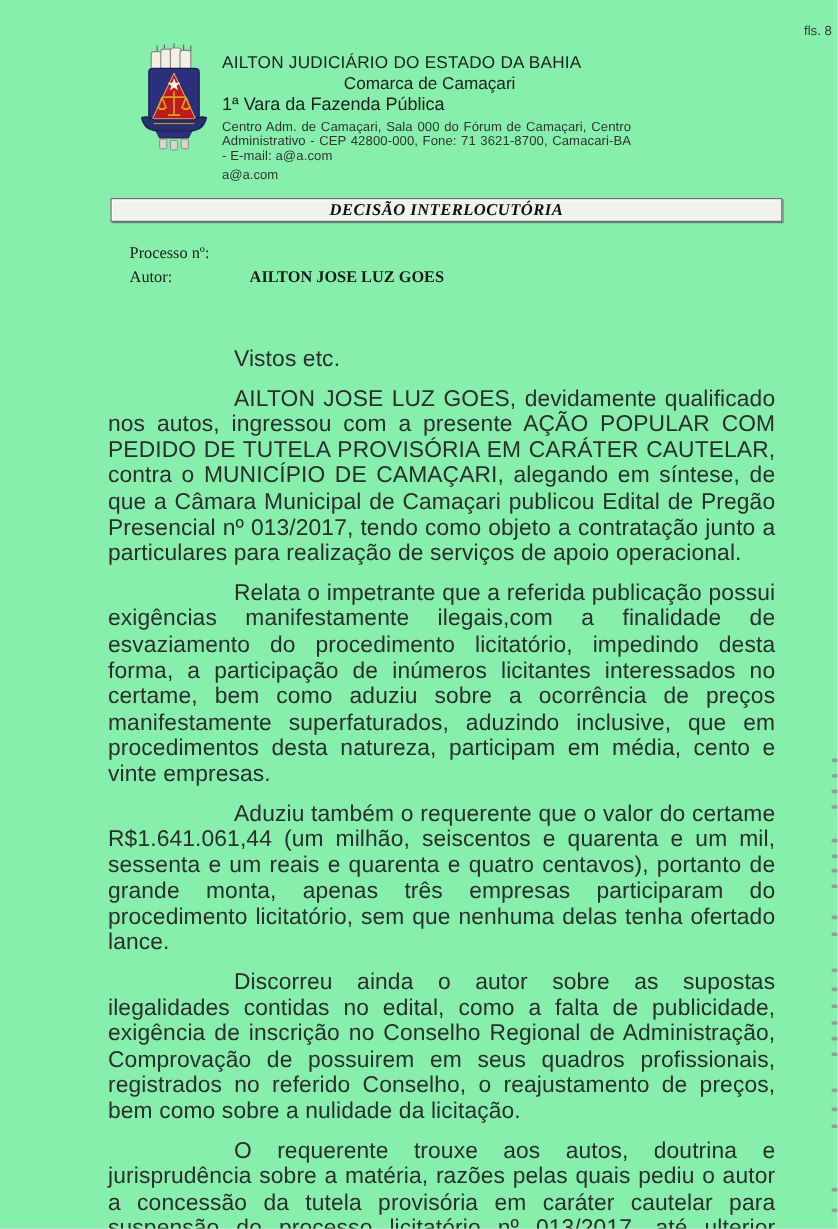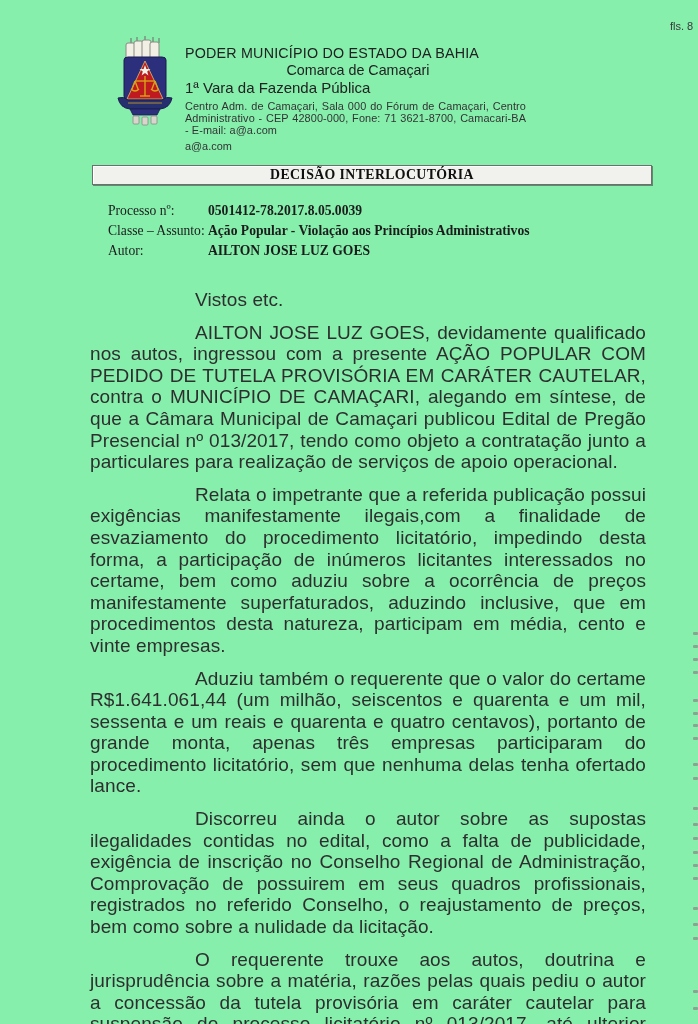--- a/index.html
+++ b/index.html
@@ -26,21 +26,21 @@
   .email    { margin-top:4px; font-size:10.9px; color:#333; }
   
   .title-box {
     position:absolute; left:92px; top:165px; width:560px; height:20px;
     background:#f1f1ee; border:1px solid #6e6e6e;
     box-shadow:1px 1px 0 rgba(60,60,60,0.55), inset 1px 1px 0 #ffffff;
     display:flex; align-items:center; justify-content:center;
   }
   .title-text {
     font-family:"Liberation Serif", serif; font-weight:bold;
-    font-size:13.8px; letter-spacing:0.4px; color:#101010; white-space:nowrap;
+    font-size:13.8px; letter-spacing:0.4px; color:#101010; white-space:nowrap;font-style:italic;
   }
   
   .case-info {
     position:absolute; left:108px; top:201px;
     font-family:"Liberation Serif", serif; font-size:13.6px; color:#1c1c1c;
   }
   .case-row { display:flex; height:20px; line-height:20px;align-items:center; }
   .case-label { width:100px; flex:none; }
   .case-value { font-weight:bold; white-space:nowrap; }
   
@@ -106,39 +106,34 @@
 
       <g fill="#d8d6cc" stroke="#8a8a84" stroke-width="0.8">
         <rect x="23" y="80" width="6" height="8" rx="1"></rect>
         <rect x="32" y="81" width="6" height="8" rx="1"></rect>
         <rect x="41" y="80" width="6" height="8" rx="1"></rect>
       </g>
     </svg>
   </div>
 
   <div class="header-text">
-    <div class="org">PODER MUNICÍPIO DO ESTADO DA BAHIA</div>
+    <div class="org">AILTON JUDICIÁRIO DO ESTADO DA BAHIA</div>
     <div class="district">Comarca de Camaçari</div>
     <div class="court">1ª Vara da Fazenda Pública</div>
     <div class="address">Centro Adm. de Camaçari, Sala 000 do Fórum de Camaçari, Centro Administrativo - CEP 42800-000, Fone: 71 3621-8700, Camacari-BA - E-mail: a@a.com</div>
     <div class="email">a@a.com</div>
   </div>
 
   <div class="title-box">
     <span class="title-text">DECISÃO INTERLOCUTÓRIA</span>
   </div>
 
   <div class="case-info">
     <div class="case-row">
       <span class="case-label">Processo nº:</span>
-      <span class="case-value">0501412-78.2017.8.05.0039</span>
-    </div>
-    <div class="case-row">
-      <span class="case-label">Classe – Assunto:</span>
-      <span class="case-value">Ação Popular - Violação aos Princípios Administrativos</span>
     </div>
     <div class="case-row">
       <span class="case-label">Autor:</span>
       <span class="case-value">AILTON JOSE LUZ GOES</span>
     </div>
   </div>
 
   <div class="body-text">
     <p>Vistos etc.</p>
     <p>AILTON JOSE LUZ GOES, devidamente qualificado nos autos, ingressou com a presente AÇÃO POPULAR COM PEDIDO DE TUTELA PROVISÓRIA EM CARÁTER CAUTELAR, contra o MUNICÍPIO DE CAMAÇARI, alegando em síntese, de que a Câmara Municipal de Camaçari publicou Edital de Pregão Presencial nº 013/2017, tendo como objeto a contratação junto a particulares para realização de serviços de apoio operacional.</p>

